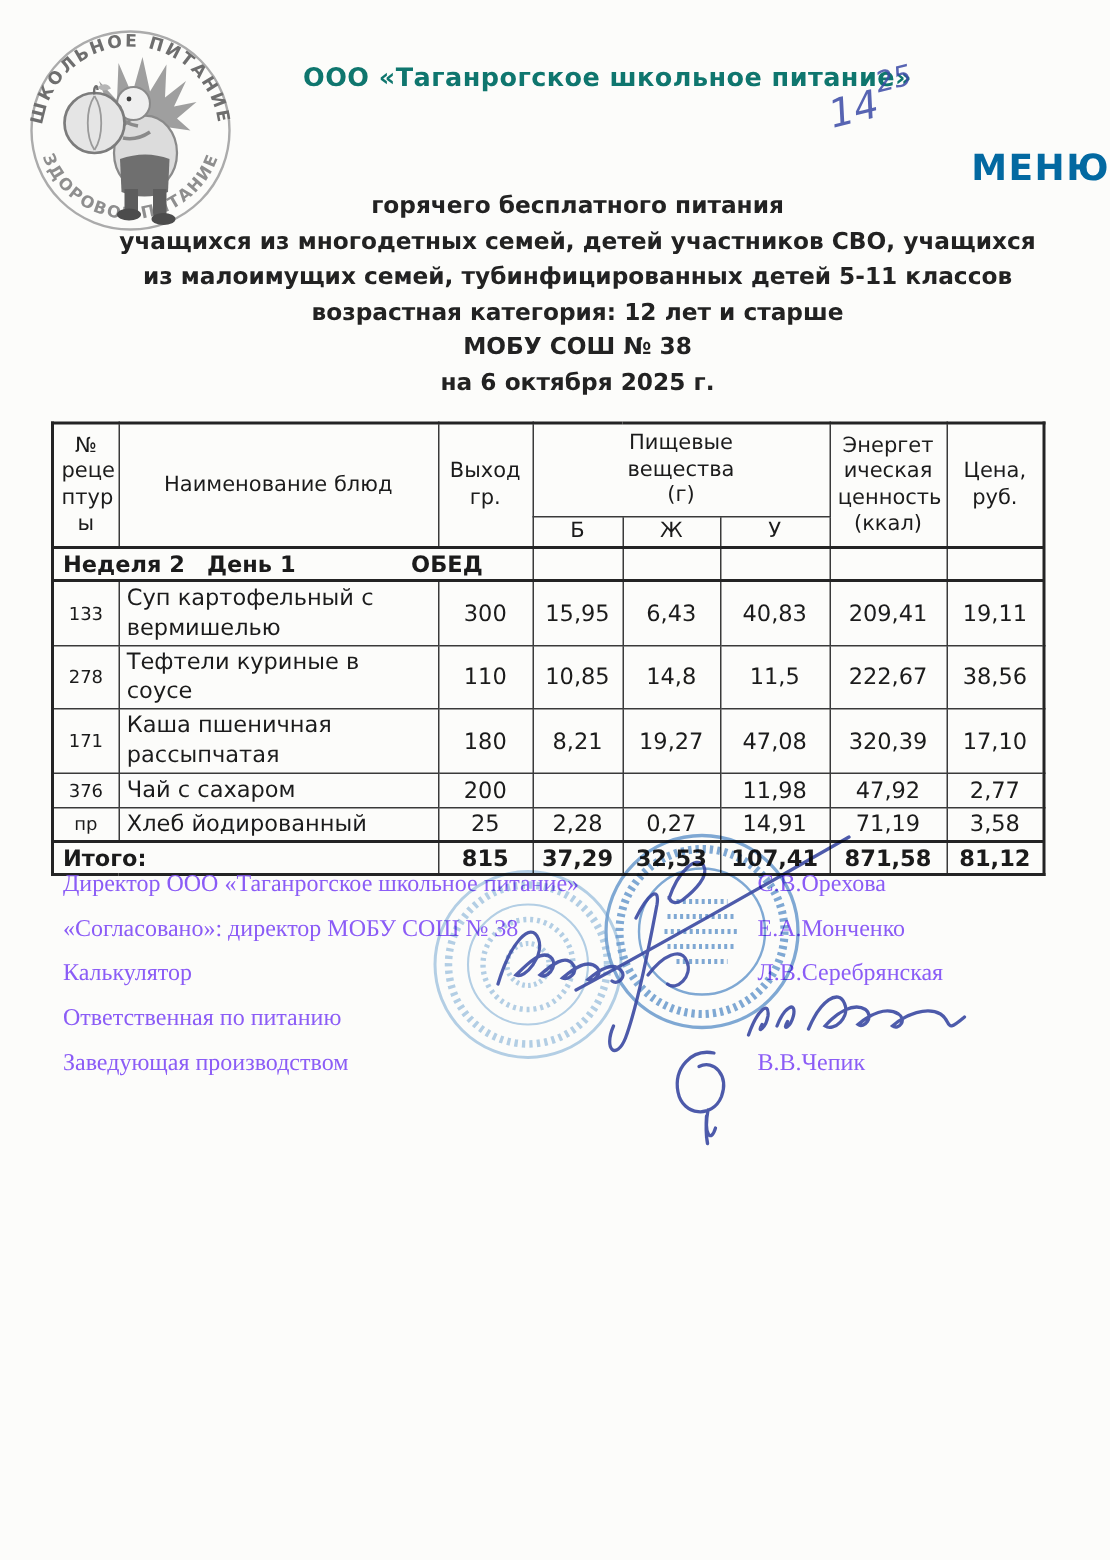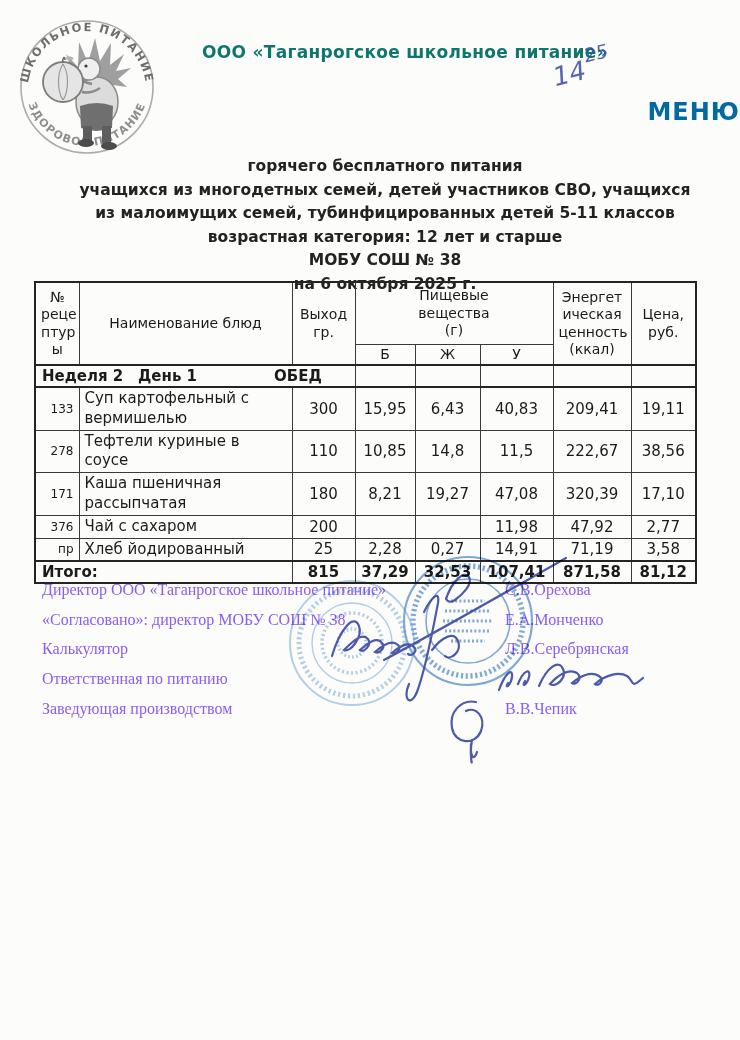--- a/index.html
+++ b/index.html
@@ -26,21 +26,21 @@
     position:absolute;left:552px;top:52px;color:var(--ink);
     font-style:italic;font-size:26px;transform:rotate(-14deg);
     font-family:"DejaVu Sans",sans-serif;opacity:.85;
   }
   .hand-mark sup{font-size:19px;position:relative;top:-6px;left:2px;}
   .menu-title{
     position:absolute;left:30px;right:0;top:98px;text-align:right;
     font-size:24px;font-weight:bold;letter-spacing:1px;color:#0369a1;
   }
   .subtitle{
-    position:absolute;left:30px;right:0;top:155px;text-align:center;
+    position:absolute;left:30px;right:0;top:126px;text-align:center;
     font-size:15.5px;font-weight:bold;line-height:23.5px;color:#222;
   }
   
   table.menu{
     position:absolute;left:34px;top:281px;border-collapse:collapse;
     table-layout:fixed;width:661px;
     font-size:15px;color:#1b1b1b;
   }
   table.menu th,table.menu td{
     border:1px solid #3a3a3a;padding:1px 5px;vertical-align:middle;
@@ -52,21 +52,21 @@
   }
   th.c-recipe{font-size:12.5px;}
   table.menu thead tr.h1 th{height:62px;}
   table.menu thead tr.h2 th{height:20px;}
   table.menu thead{border-bottom:2px solid #242424;}
   tr.week-row{font-weight:bold;border-bottom:2px solid #242424;}
   tr.week-row td{height:22px;position:relative;padding-left:28px;}
   tr.week-row .w1{position:absolute;left:6px;top:1px;}
   tr.week-row .w2{position:absolute;left:102px;top:1px;}
   tr.week-row .w3{position:absolute;left:238px;top:1px;}
-  td.recipe{font-size:12px;text-align:right;vertical-align:top;padding-top:2px;}
+  td.recipe{font-size:12px;text-align:center;vertical-align:top;padding-top:2px;}
   td.dish{text-align:left;vertical-align:top;line-height:1.32;}
   td.num{text-align:center;}
   tr.total-row{font-weight:bold;border-top:2px solid #242424;}
   tr.total-row td{height:21px;}
   tr.total-row td.tlabel{text-align:left;padding-left:6px;}
   tr.dish-row td{height:22px;}
   
   .sig-row{
     position:absolute;left:42px;width:660px;height:22px;
     font-family:"Liberation Serif","DejaVu Serif",serif;

